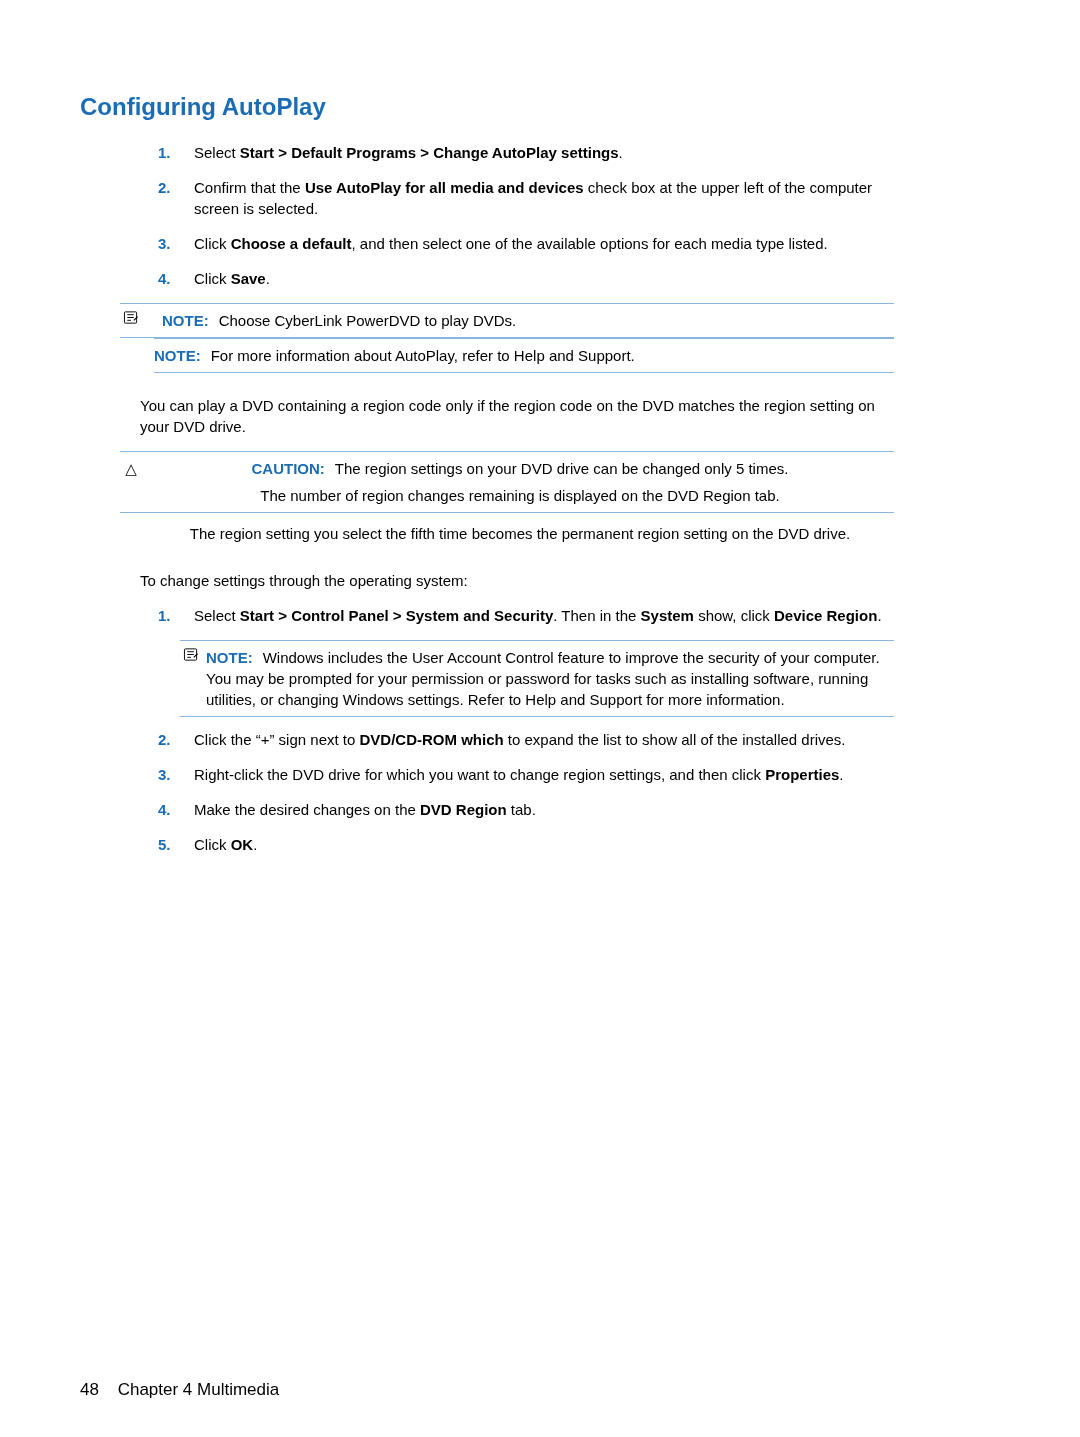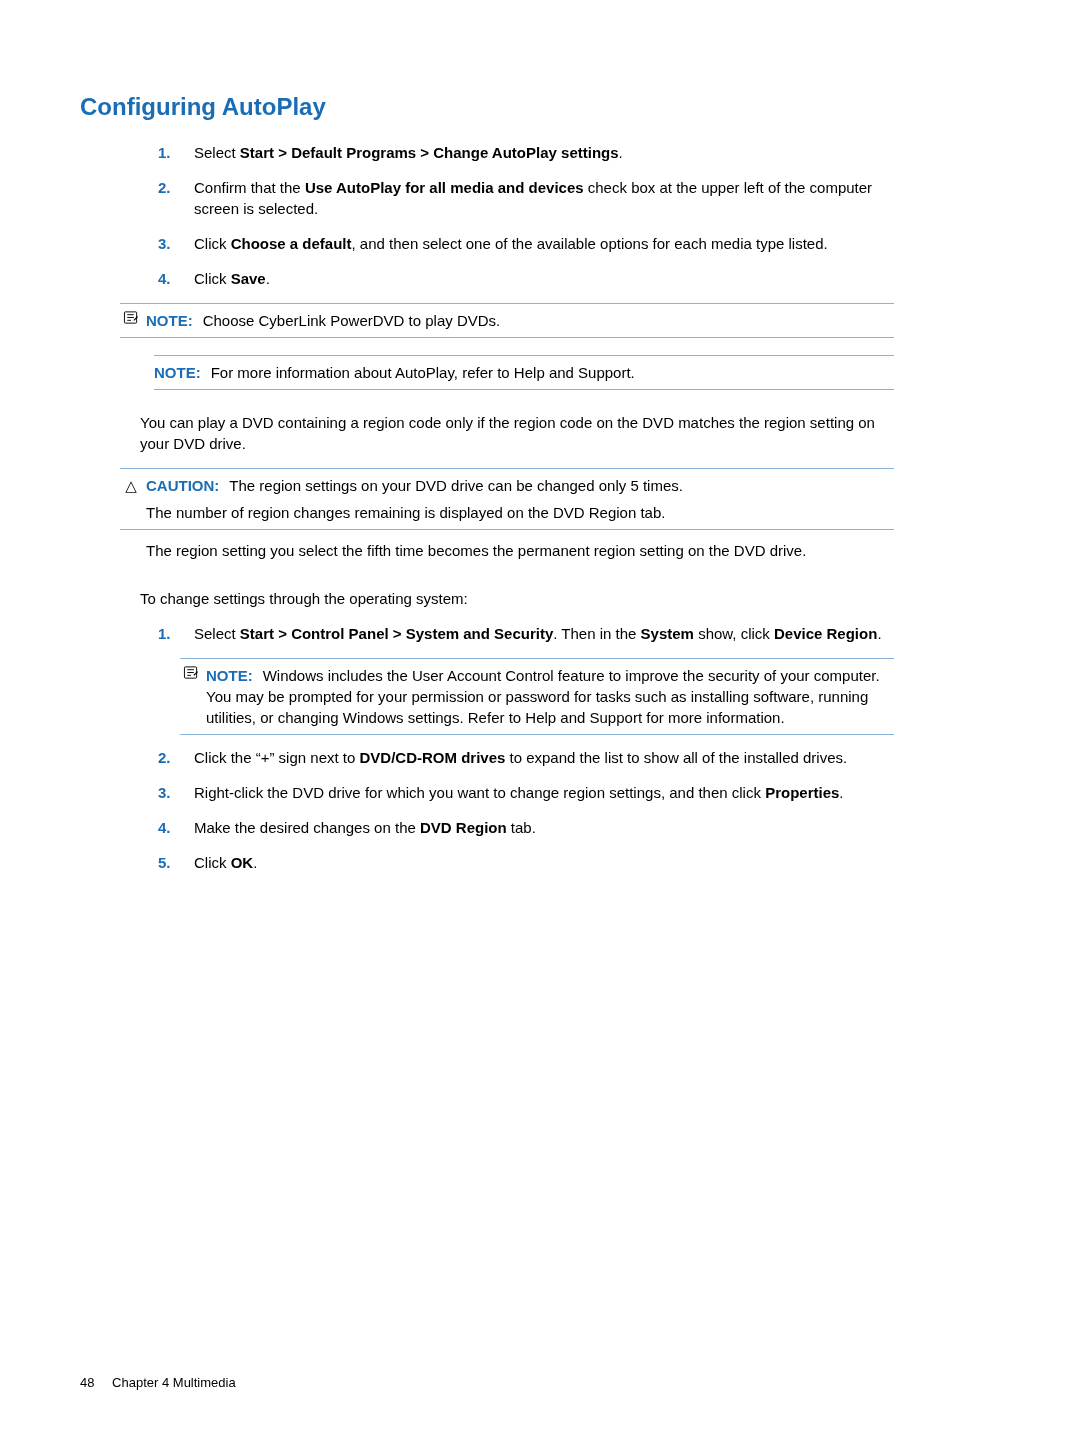--- a/index.html
+++ b/index.html
@@ -37,26 +37,27 @@
     font-weight: bold;
     min-width: 36px;
   }
   .ol-text {
     flex: 1;
   }
   .bold {
     font-weight: bold;
   }
   .callout {
-    margin: 0 0 17px 40px;
+    margin: 0 0 0 40px;
     border-top: 1px solid #89b5dc;
     border-bottom: 1px solid #89b5dc;
     padding: 6px 0 6px 0;
     display: flex;
     align-items: flex-start;
+    gap: 16px;
   }
   .callout.no-icon {
     margin-left: 74px;
     padding-left: 0;
   }
   .callout .icon {
     width: 22px;
     display: inline-block;
     text-align: center;
     font-size: 15px;
@@ -84,22 +85,22 @@
     margin: 8px 0 12px 100px;
     border-top: 1px solid #89b5dc;
     border-bottom: 1px solid #89b5dc;
     padding: 6px 0;
     display: flex;
     align-items: flex-start;
   }
   .footer {
     position: absolute;
     left: 80px;
-    bottom: 45px;
-    font-size: 13px;
+    bottom: 35px;
+    font-size: 17px;
     margin-top: 18px;
   }
   .page-num {
     margin-right: 14px;
   }
 </style>
 </head>
 <body>
 
 <div class="page">
@@ -150,21 +151,21 @@
 
   <div class="callout no-icon" style="margin-bottom:22px;justify-content:flex-end;">
     <span class="body">
       <span class="label">NOTE:</span><span>For more information about AutoPlay, refer to Help and Support.</span>
     </span>
   </div>
 
 
   <p class="para">You can play a DVD containing a region code only if the region code on the DVD matches the region setting on your DVD drive.</p>
 
-  <div class="callout callout-caution" style="display:block; padding:0; border-top:none; border-bottom:none;">
+  <div class="callout callout-caution" style="display:block; padding:0; border-top:none; border-bottom:none;text-align:center;">
     <div style="border-top:1px solid #89b5dc; padding:6px 0; display:flex;">
       <span class="icon"></span>
       <span class="body">
         <span class="label">CAUTION:</span><span>The region settings on your DVD drive can be changed only 5 times.</span>
       </span>
     </div>
     <div style="border-bottom:1px solid #89b5dc; padding:0 0 6px 26px;">The number of region changes remaining is displayed on the DVD Region tab.</div>
     <div style="padding:10px 0 10px 26px;">The region setting you select the fifth time becomes the permanent region setting on the DVD drive.</div>
   </div>
 
@@ -191,21 +192,21 @@
     </span>
     <span class="body" style="flex:1;">
       <span class="label" style="color:#1a6db5; font-weight:bold; margin-right:10px;">NOTE:</span><span>Windows includes the User Account Control feature to improve the security of your computer. You may be prompted for your permission or password for tasks such as installing software, running utilities, or changing Windows settings. Refer to Help and Support for more information.</span>
     </span>
   </div>
 
   <div class="ol">
     <div class="ol-item">
       <span class="ol-num">2.</span>
       <span class="ol-text">
-        <span>Click the “+” sign next to </span><span class="bold">DVD/CD-ROM drives</span><span> to expand the list to show all of the installed drives.</span>
+        <span>Click the “+” sign next to </span><span class="bold">DVD/CD-ROM which</span><span> to expand the list to show all of the installed drives.</span>
       </span>
     </div>
     <div class="ol-item">
       <span class="ol-num">3.</span>
       <span class="ol-text">
         <span>Right-click the DVD drive for which you want to change region settings, and then click </span><span class="bold">Properties</span><span>.</span>
       </span>
     </div>
     <div class="ol-item">
       <span class="ol-num">4.</span>

